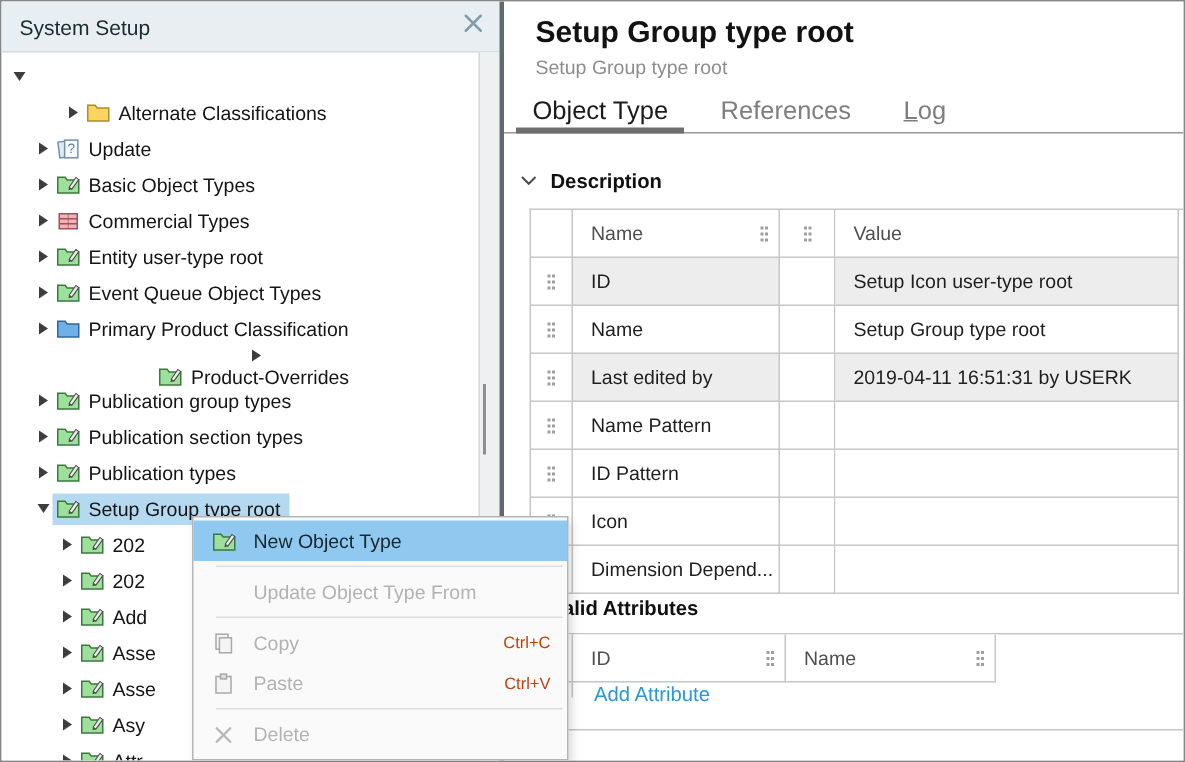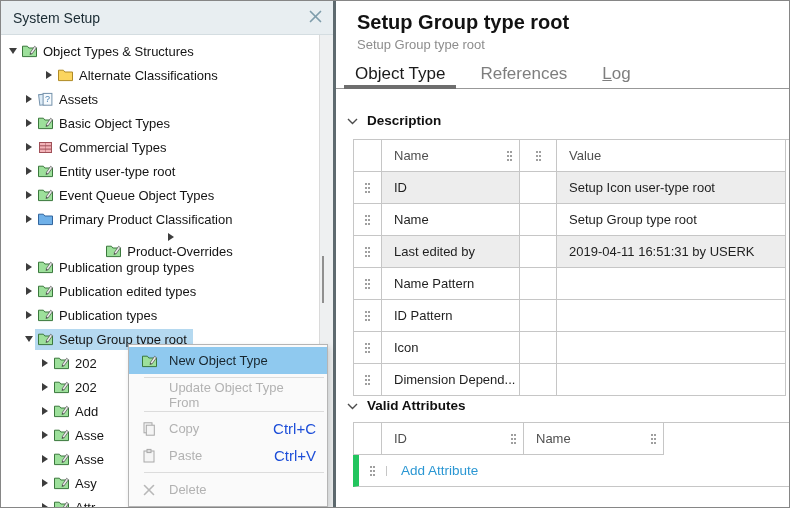--- a/index.html
+++ b/index.html
@@ -57,35 +57,35 @@
   .cell.hdr { color:#4f4f4f; }
   .cell.gray { background:#ededed; }
   .c0 { width:28px; justify-content:center; }
   .d1 { width:138px; } .d2 { width:37px; justify-content:center; } .d3 { width:229px; }
   .v1 { width:142px; } .v2 { width:140px; }
   .colmenu { position:absolute; right:7px; top:50%; transform:translateY(-50%); }
 
   .dotgrid { display:grid; grid-template-columns:repeat(2,2px); grid-auto-rows:2px; gap:2px 1px; }
   .dotgrid i { background:#9f9f9f; display:block; }
 
-  #va-add-row { margin-left:17px; width:436px; height:32px; display:flex; align-items:center;
-                border-left:6px solid #22c55e; border-bottom:1px solid #c6c6c6; }
+  #va-add-row { margin-left:17px; width:436px; height:32px; display:flex; align-items:flex-start;
+                border-left:1px solid #22c55e; border-bottom:1px solid #c6c6c6; }
   #va-add-drag { width:28px; border-right:1px solid #c6c6c6; display:flex; align-items:center; justify-content:center; }
   #va-add-link { display:flex; align-items:center; padding-left:14px; font-size:13.5px; color:#2b97d3; cursor:pointer; }
 
   
-  #context-menu { position:absolute; left:127px; top:343px; width:200px; background:#fafafa;
+  #context-menu { position:absolute; left:127px; top:343px; width:251px; background:#fafafa;
                   border:1px solid #b5b5b5; box-shadow:2px 3px 6px rgba(0,0,0,.15);
                   padding:2px 0 3px 0; z-index:10; }
   .mi { height:27px; display:flex; align-items:center; padding-right:11px; font-size:13px; color:#18262e; }
   .mi.hl { background:#8fc9ef; }
   .mi.disabled { color:#b2b2b2; }
   .mi-icon { width:40px; flex:0 0 40px; display:flex; justify-content:center; align-items:center; }
   .mi-label { flex:1; }
-  .mi-short { font-size:15px; color:#1d4ed8; }
+  .mi-short { font-size:11px; color:#c2410c; }
   .msep { height:1px; background:#dcdcdc; margin:3px 3px 3px 15px; }
 </style>
 </head>
 <body>
 
 <div id="window">
 
   <div id="left-panel">
     <div id="lp-header">
       <span id="lp-title">System Setup</span>
@@ -98,30 +98,20 @@
               </g>
             </svg>
         </span>
       </span>
     </div>
     <div id="tree">
         <div class="tree-row" style="padding-left: 6px;">
           <span class="twisty">
             <span class="tw-e"></span>
           </span>
-          <span class="row-core">
-            <span class="tree-icon">
-              <svg width="17" height="16" viewBox="0 0 16 16">
-                <path d="M1 13.6 V3.2 H5.9 L7.3 5 H15 V13.6 Z" fill="#9de09b" stroke="#3a783c" stroke-width="1"></path>
-                <path d="M8.6 9.8 L13.1 3.3 L15 4.7 L10.4 11.1 Z" fill="#ececec" stroke="#4a4a4a" stroke-width="0.7"></path>
-                <path d="M8.6 9.8 L8.1 11.9 L10.4 11.1 Z" fill="#4a4a4a"></path>
-              </svg>
-            </span>
-            <span class="tree-label">Object Types &amp; Structures</span>
-          </span>
         </div>
         <div class="tree-row" style="padding-left: 22px; margin-left: 20px;">
           <span class="twisty">
             <span class="tw-c"></span>
           </span>
           <span class="row-core">
             <span class="tree-icon">
               <svg width="17" height="16" viewBox="0 0 16 16">
                 <path d="M1 13.6 V3.2 H5.9 L7.3 5 H15 V13.6 Z" fill="#fbd55f" stroke="#af8a26" stroke-width="1"></path>
               </svg>
@@ -134,21 +124,21 @@
             <span class="tw-c"></span>
           </span>
           <span class="row-core">
             <span class="tree-icon">
               <svg width="17" height="16" viewBox="0 0 16 16">
                 <rect x="1.7" y="3.2" width="8.6" height="10.6" fill="#dcebf6" stroke="#7491ab" transform="rotate(-7 6 8.5)"></rect>
                 <rect x="5.6" y="2.4" width="8.8" height="11.8" fill="#f6fafd" stroke="#7491ab"></rect>
                 <text x="10" y="11.3" font-size="9" font-family="Liberation Sans, sans-serif" fill="#4a7fae" text-anchor="middle">?</text>
               </svg>
             </span>
-            <span class="tree-label">Assets</span>
+            <span class="tree-label">Update</span>
           </span>
         </div>
         <div class="tree-row" style="padding-left: 22px;">
           <span class="twisty">
             <span class="tw-c"></span>
           </span>
           <span class="row-core">
             <span class="tree-icon">
               <svg width="17" height="16" viewBox="0 0 16 16">
                 <path d="M1 13.6 V3.2 H5.9 L7.3 5 H15 V13.6 Z" fill="#9de09b" stroke="#3a783c" stroke-width="1"></path>
@@ -253,21 +243,21 @@
             <span class="tw-c"></span>
           </span>
           <span class="row-core">
             <span class="tree-icon">
               <svg width="17" height="16" viewBox="0 0 16 16">
                 <path d="M1 13.6 V3.2 H5.9 L7.3 5 H15 V13.6 Z" fill="#9de09b" stroke="#3a783c" stroke-width="1"></path>
                 <path d="M8.6 9.8 L13.1 3.3 L15 4.7 L10.4 11.1 Z" fill="#ececec" stroke="#4a4a4a" stroke-width="0.7"></path>
                 <path d="M8.6 9.8 L8.1 11.9 L10.4 11.1 Z" fill="#4a4a4a"></path>
               </svg>
             </span>
-            <span class="tree-label">Publication edited types</span>
+            <span class="tree-label">Publication section types</span>
           </span>
         </div>
         <div class="tree-row" style="padding-left: 22px;">
           <span class="twisty">
             <span class="tw-c"></span>
           </span>
           <span class="row-core">
             <span class="tree-icon">
               <svg width="17" height="16" viewBox="0 0 16 16">
                 <path d="M1 13.6 V3.2 H5.9 L7.3 5 H15 V13.6 Z" fill="#9de09b" stroke="#3a783c" stroke-width="1"></path>

